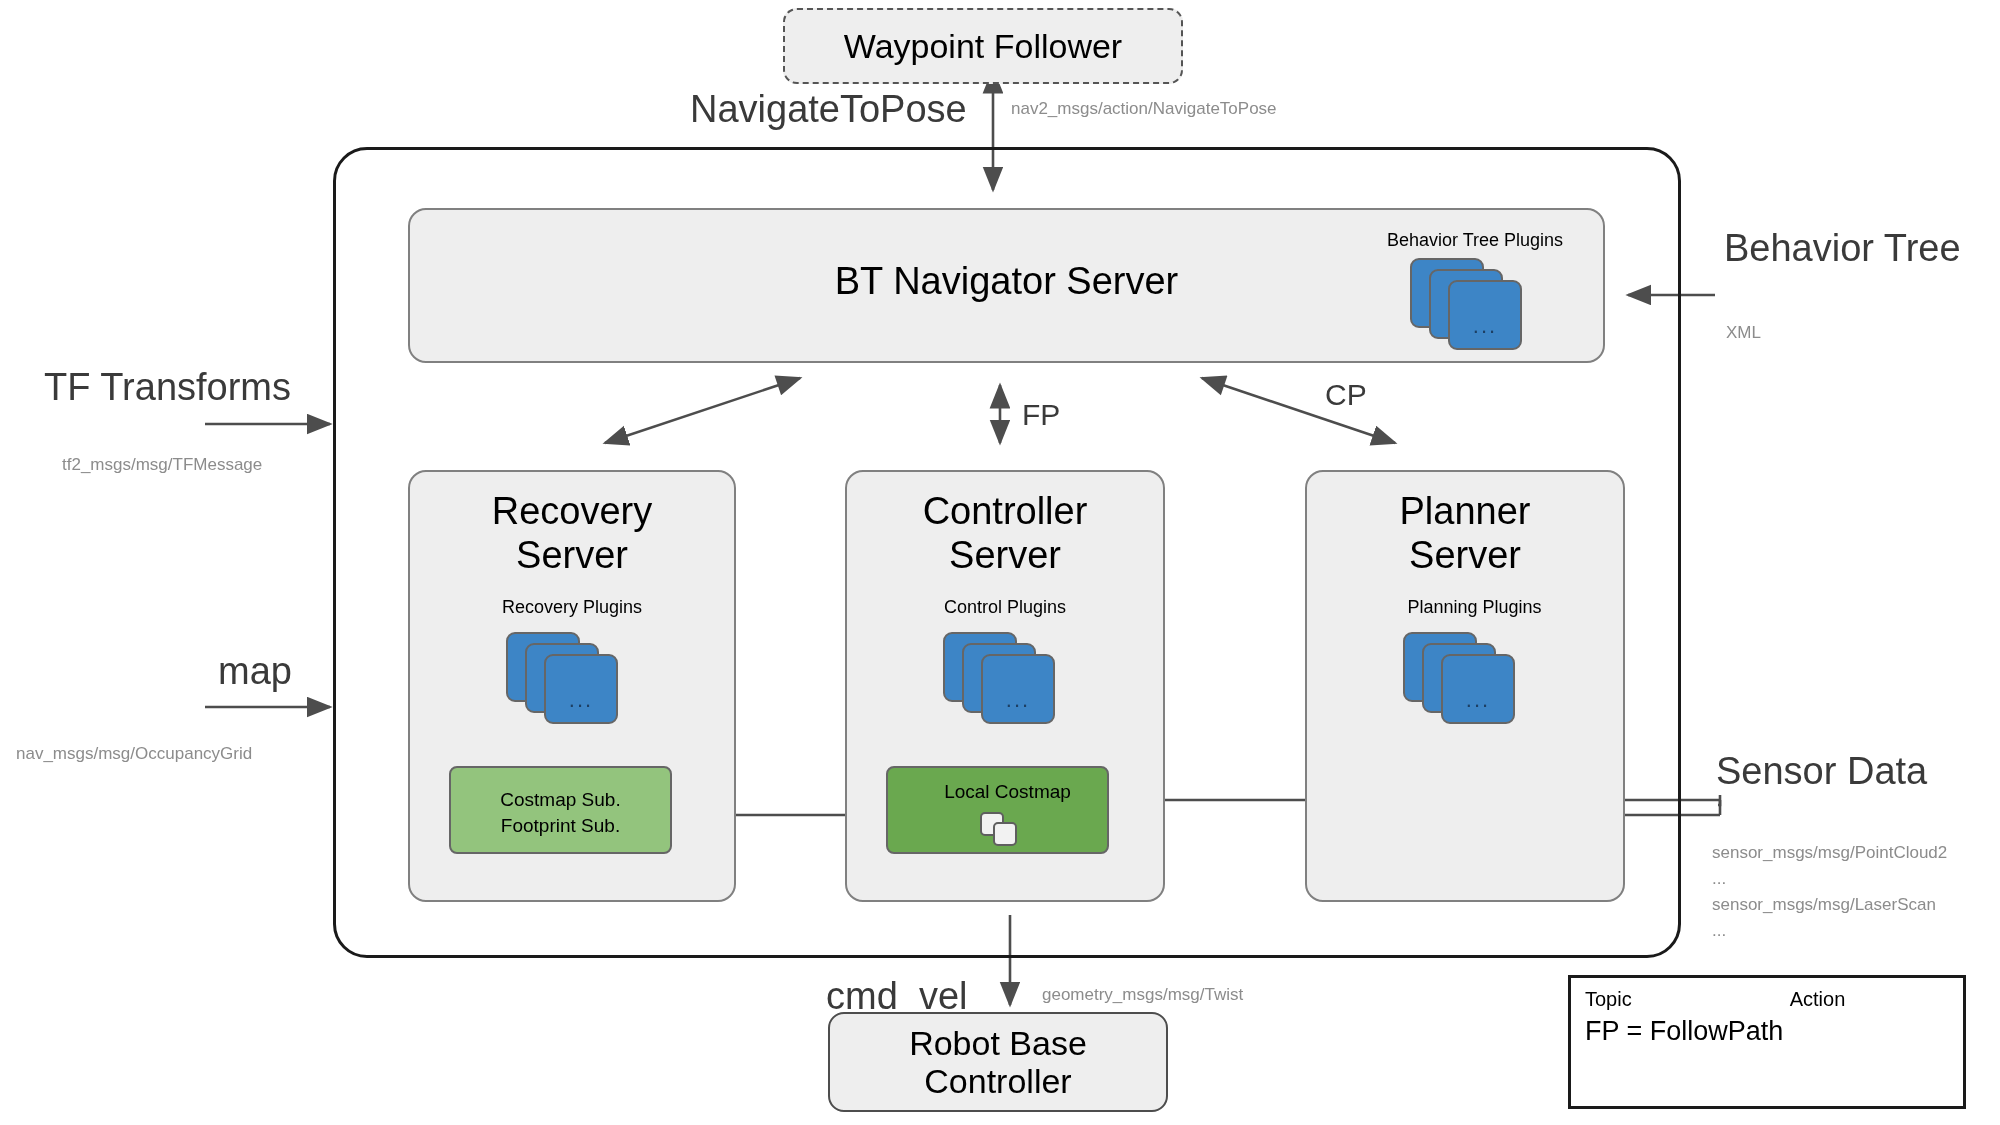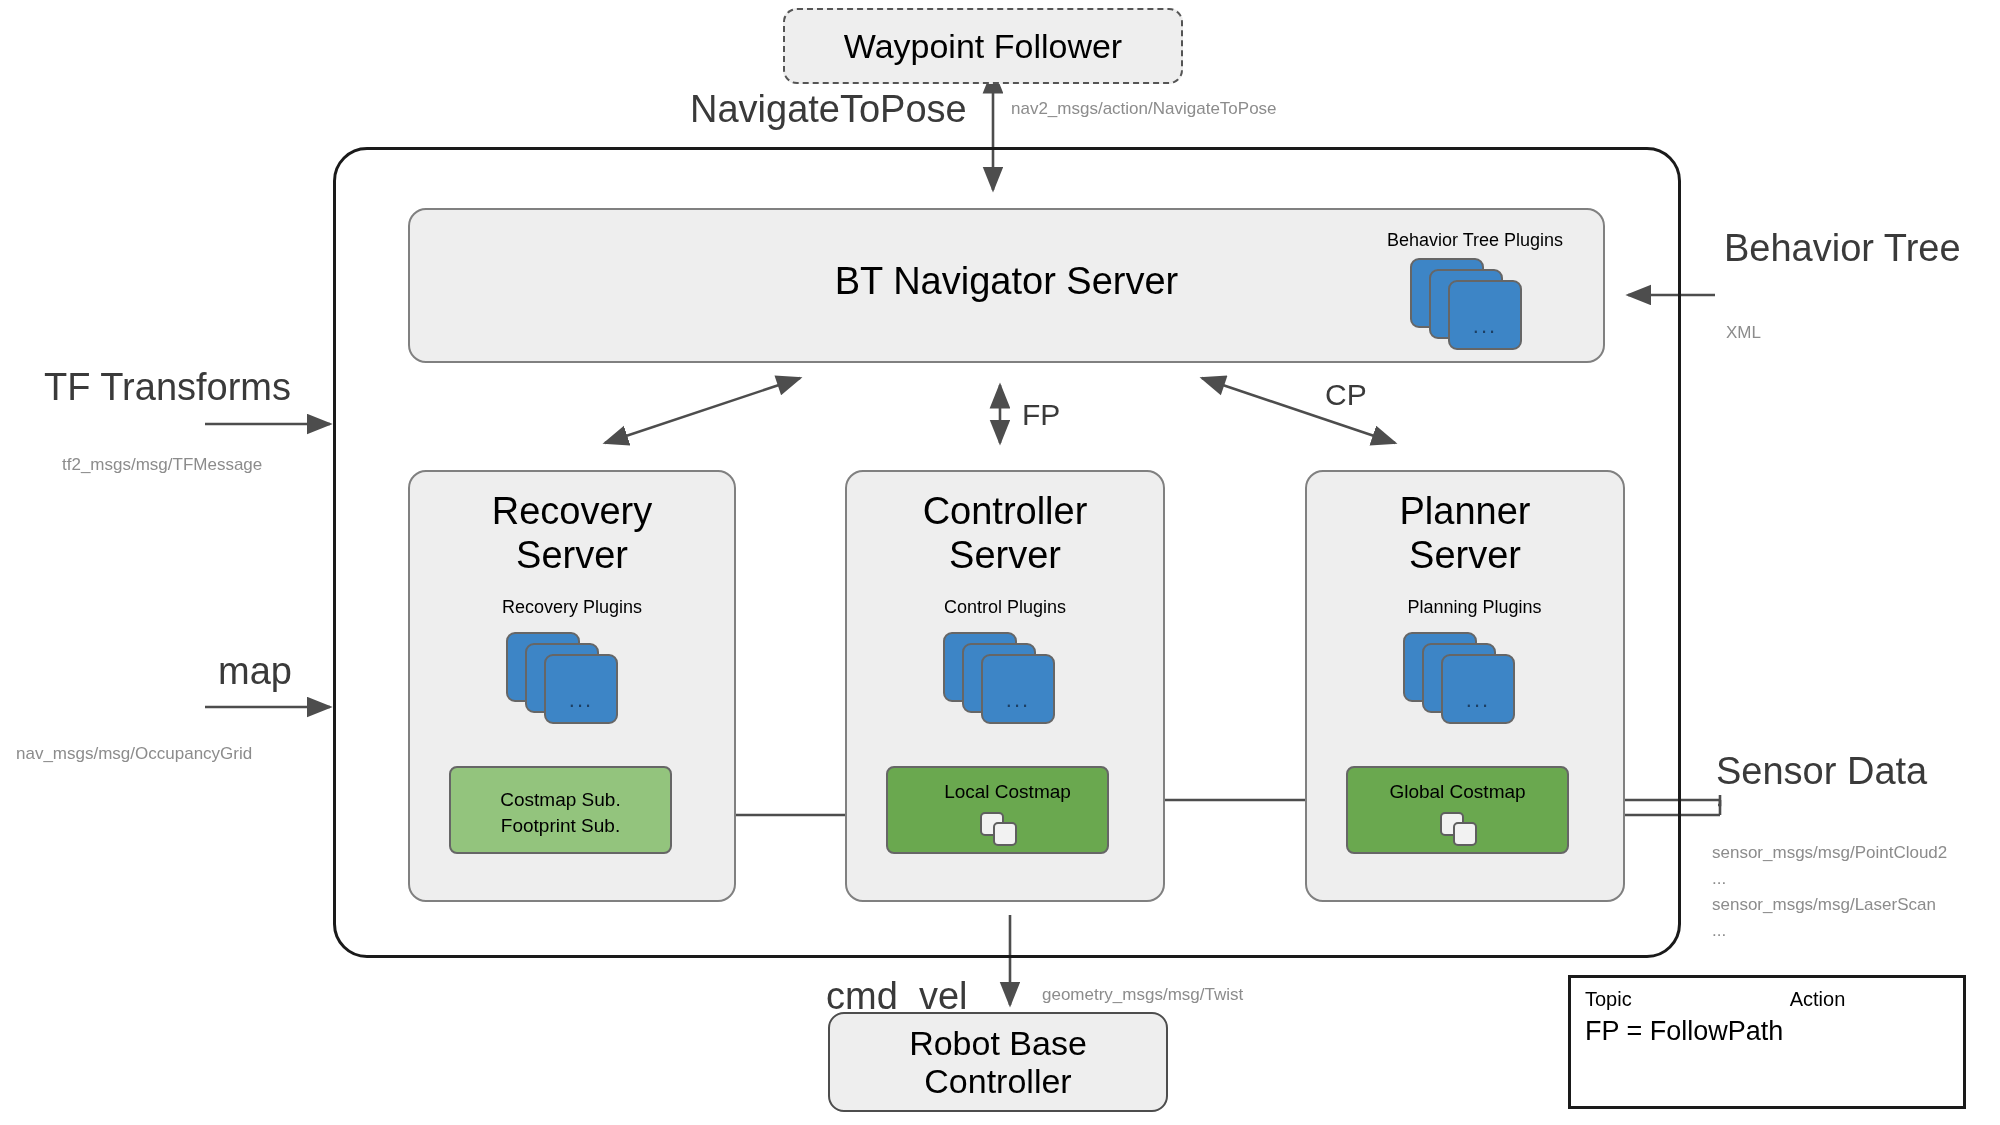--- a/index.html
+++ b/index.html
@@ -300,27 +300,20 @@
     <div class="abs plugin-caption" style="left:0; right:0; top:125px;padding-left:19px;">Planning Plugins</div>
 
     <div class="stack" style="left:96px; top:160px; width:130px; height:100px;">
       <div class="card blue" style="left:0; top:0; width:74px; height:70px;"></div>
       <div class="card blue" style="left:19px; top:11px; width:74px; height:70px;"></div>
       <div class="card blue" style="left:38px; top:22px; width:74px; height:70px;">
         <div class="card-dots" style="top:33px;">...</div>
       </div>
     </div>
 
-    <div class="abs costmap dark" style="left:39px; top:294px; width:223px; height:88px;">
-      <div class="abs costmap-text" style="left:0; right:0; top:12px;">Global Costmap</div>
-      <div class="layer-icon" style="left:92px; top:44px; width:46px; height:36px;">
-        <i style="left:0; top:0;"></i>
-        <i style="left:13px; top:10px;"></i>
-      </div>
-    </div>
   </div>
 
   <div class="abs big-label" style="left:44px; top:366px;">TF Transforms</div>
   <div class="abs msg-label" style="left:62px; top:455px;">tf2_msgs/msg/TFMessage</div>
 
   <div class="abs big-label" style="left:218px; top:650px;">map</div>
   <div class="abs msg-label" style="left:16px; top:744px;">nav_msgs/msg/OccupancyGrid</div>
 
   <div class="abs big-label" style="left:1724px; top:227px;">Behavior Tree</div>
   <div class="abs msg-label" style="left:1726px; top:323px;">XML</div>

